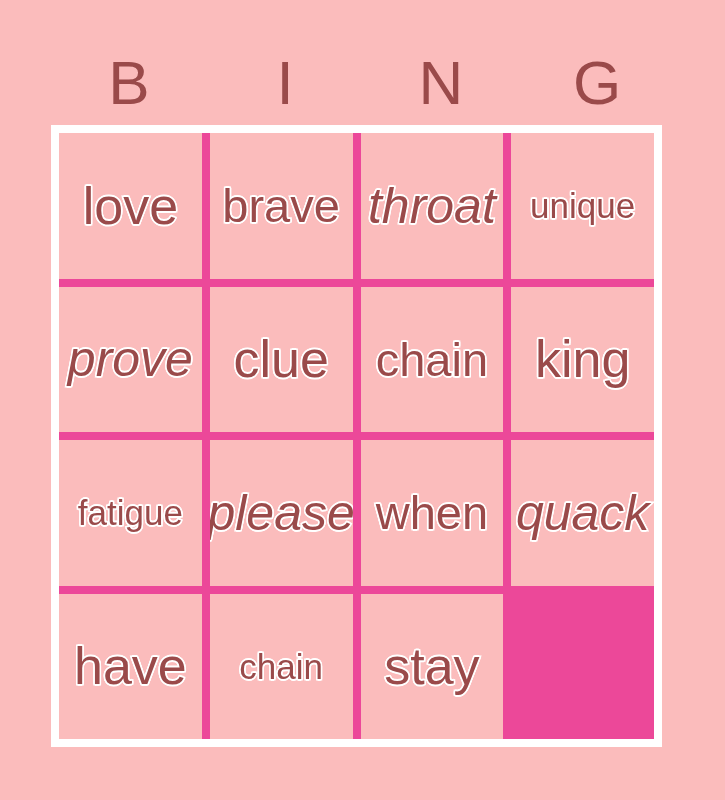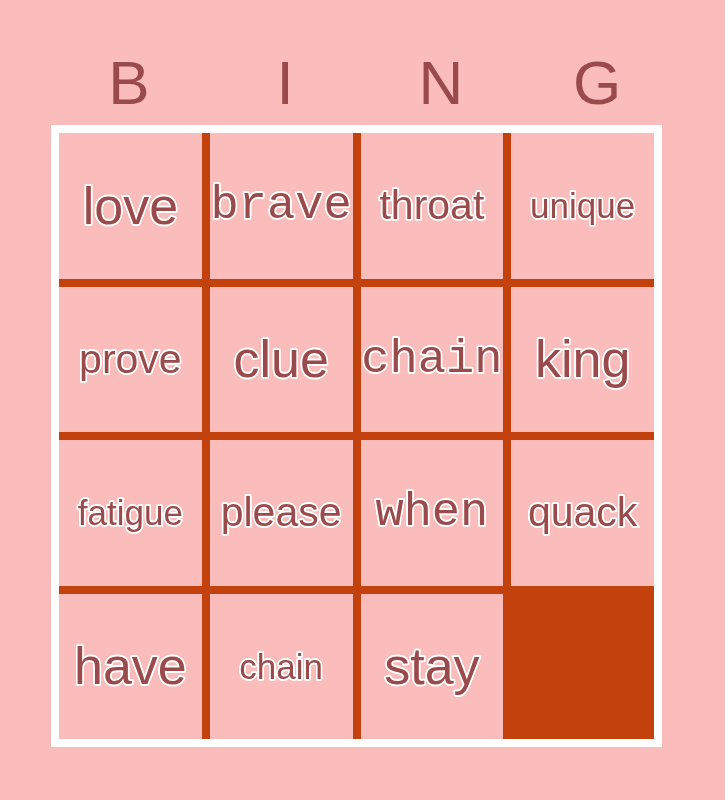--- a/index.html
+++ b/index.html
@@ -45,21 +45,21 @@
   #grid {
     position: absolute;
     left: 51px;
     top: 125px;
     width: 611px;
     height: 622px;
     display: grid;
     grid-template-columns: repeat(4, 1fr);
     grid-template-rows: repeat(4, 1fr);
     gap: 8px;
-    background: #c2410c;
+    background: #ec4899;
     border: 8px solid #ffffff;
     box-sizing: border-box;
   }
   .cell {
     background: #fbbcbc;
     display: flex;
     align-items: center;
     justify-content: center;
     overflow: hidden;
     position: relative;
@@ -75,22 +75,22 @@
     paint-order: stroke fill;
     text-shadow:
        1.6px 0 0 #fff, -1.6px 0 0 #fff,
        0 1.6px 0 #fff, 0 -1.6px 0 #fff,
        1.2px 1.2px 0 #fff, -1.2px 1.2px 0 #fff,
        1.2px -1.2px 0 #fff, -1.2px -1.2px 0 #fff;
   }
 
   
   .fs-xl   { font-size: 52px; }
-  .fs-lg   { font-size: 47px; font-family: Liberation Mono, monospace; }
-  .fs-md   { font-size: 41px; }
+  .fs-lg   { font-size: 47px; }
+  .fs-md   { font-size: 50px; font-style: italic; }
   .fs-sm   { font-size: 35px; text-align: right; }
 </style>
 </head>
 <body>
 
 <div id="card">
 
   <div id="header">
     <div class="header-letter">B</div>
     <div class="header-letter">I</div>

